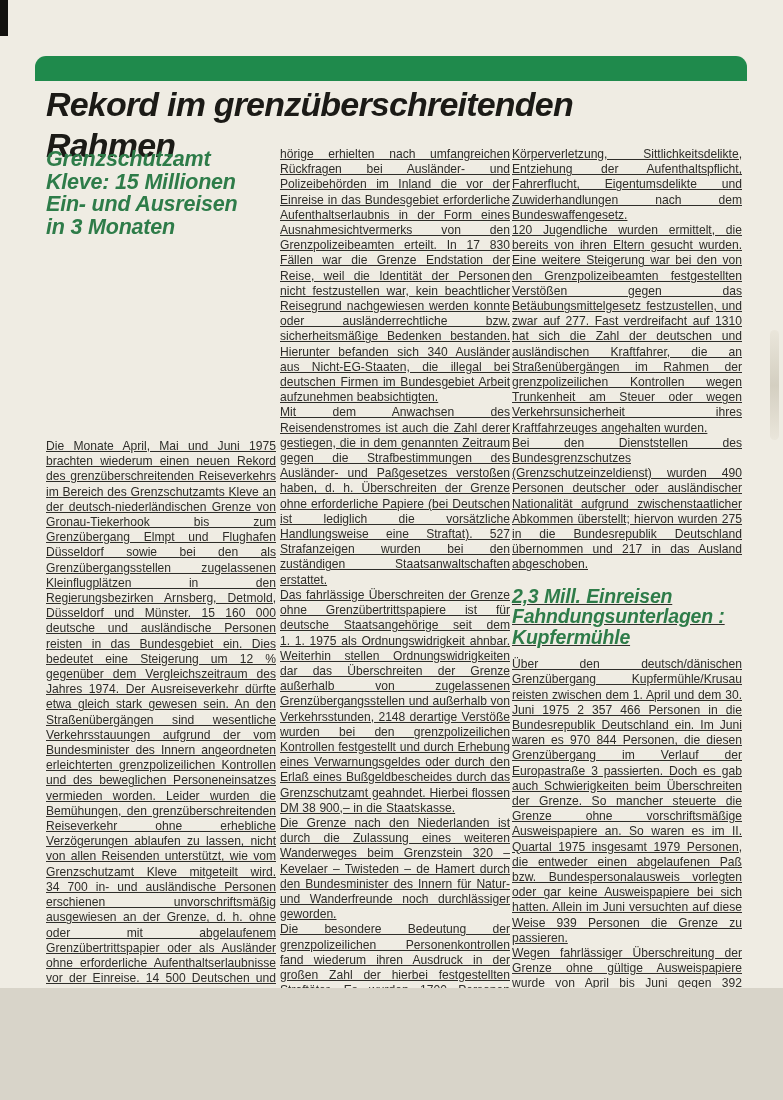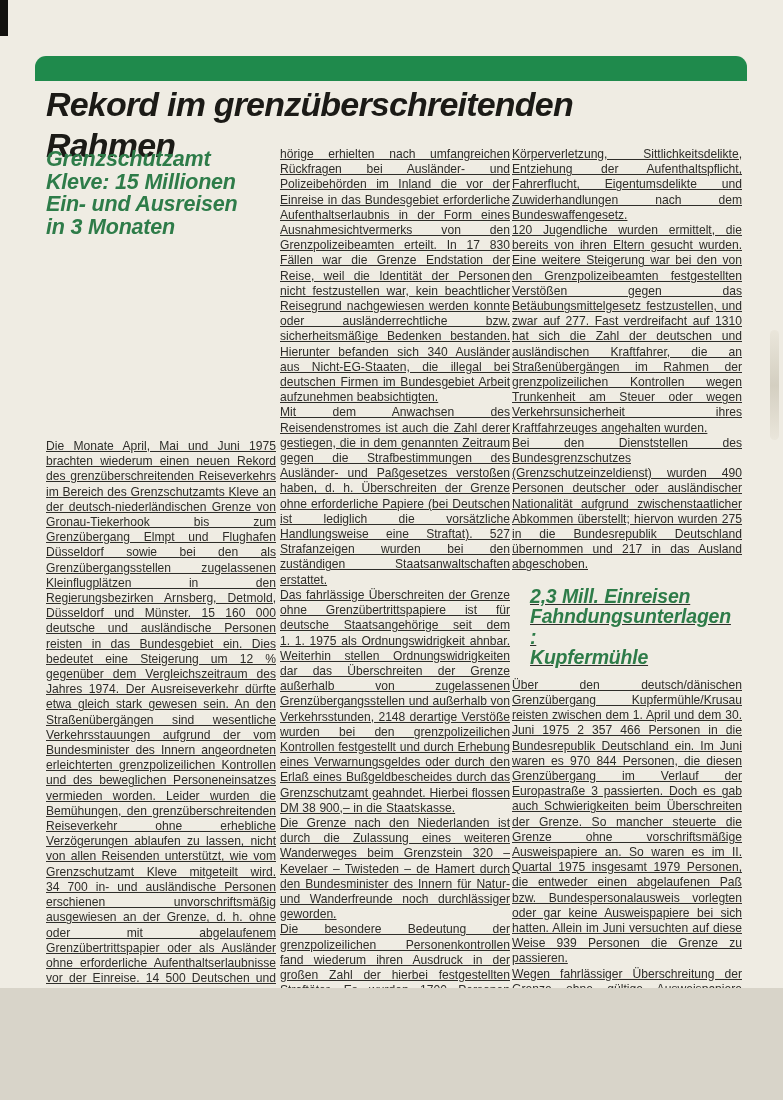--- a/index.html
+++ b/index.html
@@ -21,21 +21,21 @@
     font-size:21.5px;line-height:22.5px;font-weight:bold;font-style:italic;
     letter-spacing:-0.2px;}
   .lead-heading span{display:block;}
   .col{position:absolute;width:230px;text-align:justify;
     font-size:12.1px;line-height:15.2px;
     hyphens:auto;-webkit-hyphens:auto;word-spacing:0.2px;text-decoration:underline;}
   .col p{margin:0;}
   .col1{left:46px;top:439px;}
   .col2{left:280px;top:147px;}
   .col3{left:512px;top:147px;}
-  .inline-subhead{margin:13px 0 10px 18px;text-align:left;
+  .inline-subhead{margin:13px 0 10px 0;text-align:left;
     font-size:19.5px;line-height:20.5px;font-weight:bold;font-style:italic;
     letter-spacing:-0.2px;}
   .inline-subhead span{display:block;}
   .rule{position:absolute;height:2px;background:#3b3a33;}
   .rule-top{left:46px;top:1063px;width:441px;}
   .rule-bottom{left:46px;top:1089px;width:701px;}
   .ticker{position:absolute;left:47px;top:1066px;
     font-family:"Liberation Mono",monospace;font-weight:bold;
     font-size:12px;letter-spacing:1.2px;color:#000000;white-space:nowrap;}
   .page-number{position:absolute;left:24px;top:1077px;

